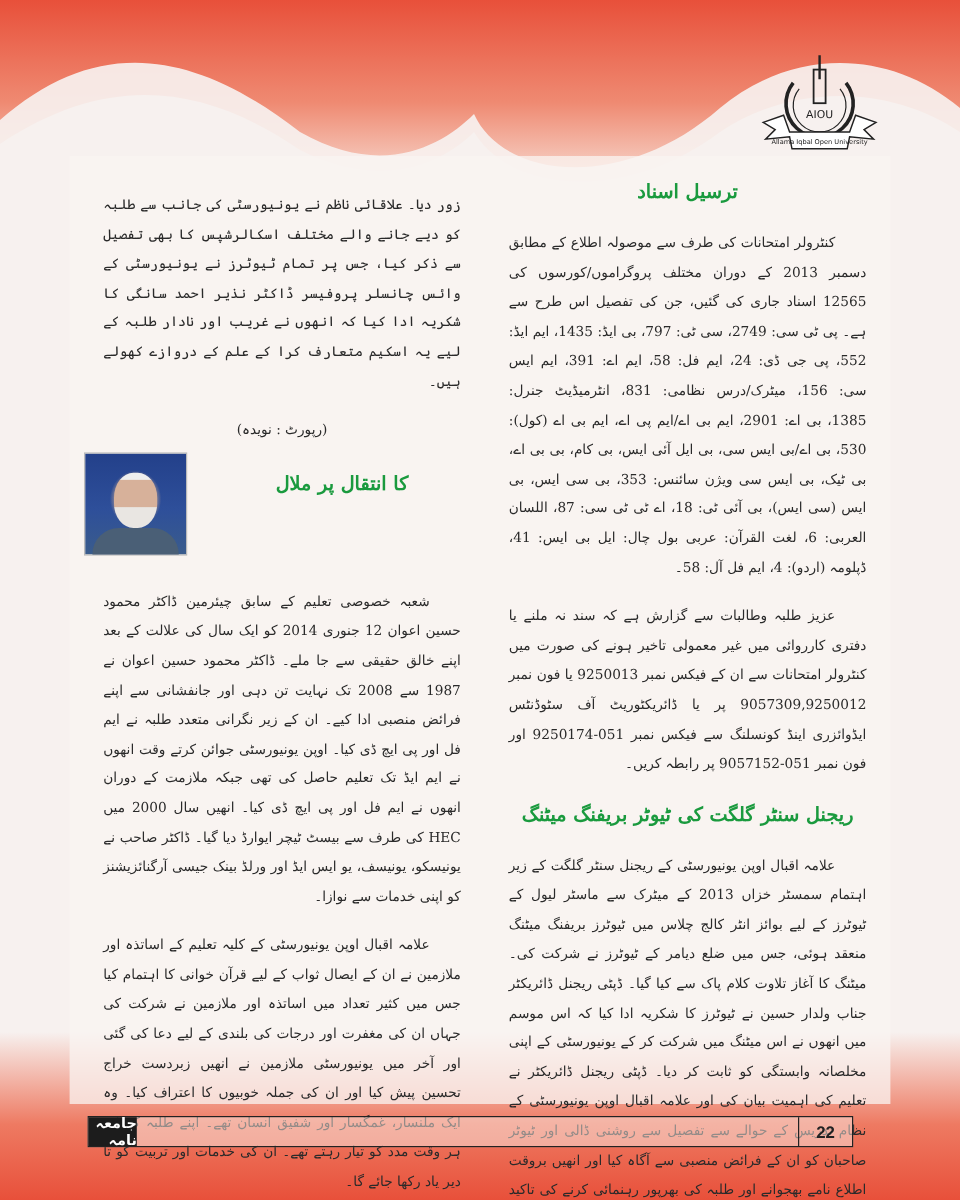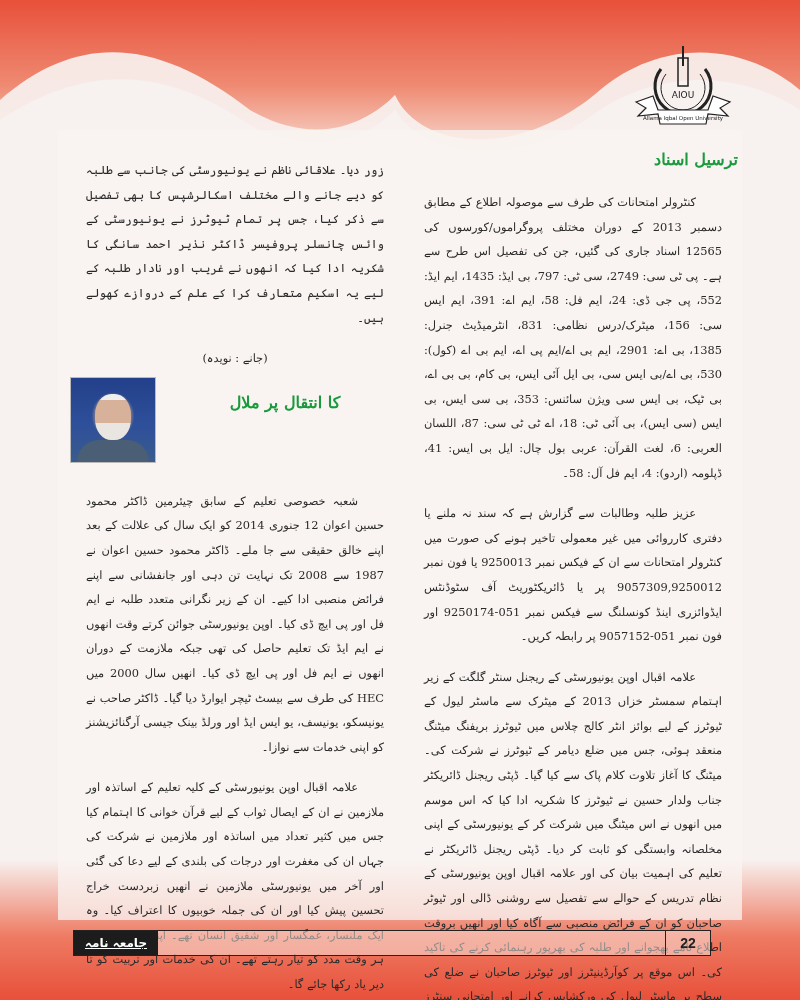--- a/index.html
+++ b/index.html
@@ -25,21 +25,21 @@
     position:absolute; left:628px; top:44px; width:110px; height:86px;
   }
   .col {
     position:absolute; direction:rtl; text-align:justify;
     font-family: "DejaVu Serif", serif; color:#2a2a2a;
     font-size:11.4px; line-height:24.6px;
   }
   .col-right { left:408px; top:142px; width:330px; }
   .col-left  { left:70px;  top:142px; width:330px; }
   .head {
-    color:#1a9a3e; font-weight:bold;
+    color:#1a9a3e; text-align:center; font-weight:bold;
     font-size:15px; line-height:28px; margin:4px 0 6px;
   }
   .head-lg { font-size:16px; }
   p { margin:16px; text-indent:26px; }
   .noindent { text-indent:0; }
   .credit { text-align:center; margin:2px 0 6px; }
   .photo-block { position:relative; height:96px; margin:4px 0 8px; }
   .photo {
     position:absolute; right:auto; left:0; top:0; width:84px; height:84px;
     background: radial-gradient(ellipse at 50% 45%, #d8b8a3 0 22%, #c8a893 24%, transparent 36%),
@@ -56,22 +56,22 @@
   }
   .photo-caption {
     position:absolute; right:0; top:14px; width:230px; text-align:center;
     color:#1a9a3e; font-weight:bold; font-size:16px;
   }
   .footer {
     position:absolute; left:73px; top:930px; width:636px; height:24px;
     border:1.5px solid #222; display:flex; direction:ltr; background:rgba(250,235,230,0.5);
   }
   .footer-brand {
-    width:84px; background:#1c1c1c; color:#fff; font-weight:bold; font-size:12px;
-    display:flex; align-items:center; justify-content:center; direction:rtl;text-decoration:underline;
+    width:40px; background:#1c1c1c; color:#fff; font-weight:bold; font-size:12px;
+    display:flex; align-items:center; justify-content:center; direction:rtl;
   }
   .footer-mid { flex:1; }
   .footer-num {
     width:44px; border-left:1.5px solid #222; display:flex; align-items:center; justify-content:center;
     font-family:"Liberation Sans", sans-serif; font-weight:bold; font-size:14px; color:#222;margin-left:37px;
   }
 </style>
 </head>
 <body>
 
@@ -93,26 +93,27 @@
     <text x="55" y="54" font-size="9" text-anchor="middle" font-family="DejaVu Sans, sans-serif" fill="#222">AIOU</text>
     <path d="M8,58 L25,52 L30,66 L80,66 L85,52 L102,58 L92,64 L100,72 L80,70 L78,80 L32,80 L30,70 L10,72 L18,64 Z" fill="#fff" stroke="#222" stroke-width="1.2"></path>
     <text x="55" y="76" font-size="5.5" text-anchor="middle" font-family="DejaVu Sans, sans-serif" fill="#222">Allama Iqbal Open University</text>
   </svg>
 </div>
 
 <div class="col col-right">
   <div class="head head-lg">ترسیل اسناد</div>
   <p>کنٹرولر امتحانات کی طرف سے موصولہ اطلاع کے مطابق دسمبر 2013 کے دوران مختلف پروگراموں/کورسوں کی 12565 اسناد جاری کی گئیں، جن کی تفصیل اس طرح سے ہے۔ پی ٹی سی: 2749، سی ٹی: 797، بی ایڈ: 1435، ایم ایڈ: 552، پی جی ڈی: 24، ایم فل: 58، ایم اے: 391، ایم ایس سی: 156، میٹرک/درس نظامی: 831، انٹرمیڈیٹ جنرل: 1385، بی اے: 2901، ایم بی اے/ایم پی اے، ایم بی اے (کول): 530، بی اے/بی ایس سی، بی ایل آئی ایس، بی کام، بی بی اے، بی ٹیک، بی ایس سی ویژن سائنس: 353، بی سی ایس، بی ایس (سی ایس)، بی آئی ٹی: 18، اے ٹی ٹی سی: 87، اللسان العربی: 6، لغت القرآن: عربی بول چال: ایل بی ایس: 41، ڈپلومہ (اردو): 4، ایم فل آل: 58۔</p>
   <p>عزیز طلبہ وطالبات سے گزارش ہے کہ سند نہ ملنے یا دفتری کارروائی میں غیر معمولی تاخیر ہونے کی صورت میں کنٹرولر امتحانات سے ان کے فیکس نمبر 9250013 یا فون نمبر 9057309,9250012 پر یا ڈائریکٹوریٹ آف سٹوڈنٹس ایڈوائزری اینڈ کونسلنگ سے فیکس نمبر 051-9250174 اور فون نمبر 051-9057152 پر رابطہ کریں۔</p>
+  <div class="head head-lg" style="margin-top:14px">ریجنل سنٹر گلگت کی ٹیوٹر بریفنگ میٹنگ</div>
   <p>علامہ اقبال اوپن یونیورسٹی کے ریجنل سنٹر گلگت کے زیر اہتمام سمسٹر خزاں 2013 کے میٹرک سے ماسٹر لیول کے ٹیوٹرز کے لیے بوائز انٹر کالج چلاس میں ٹیوٹرز بریفنگ میٹنگ منعقد ہوئی، جس میں ضلع دیامر کے ٹیوٹرز نے شرکت کی۔ میٹنگ کا آغاز تلاوت کلام پاک سے کیا گیا۔ ڈپٹی ریجنل ڈائریکٹر جناب ولدار حسین نے ٹیوٹرز کا شکریہ ادا کیا کہ اس موسم میں انھوں نے اس میٹنگ میں شرکت کر کے یونیورسٹی کے اپنی مخلصانہ وابستگی کو ثابت کر دیا۔ ڈپٹی ریجنل ڈائریکٹر نے تعلیم کی اہمیت بیان کی اور علامہ اقبال اوپن یونیورسٹی کے نظام تدریس کے حوالے سے تفصیل سے روشنی ڈالی اور ٹیوٹر صاحبان کو ان کے فرائض منصبی سے آگاہ کیا اور انھیں بروقت اطلاع نامے بھجوانے اور طلبہ کی بھرپور رہنمائی کرنے کی تاکید کی۔ اس موقع پر کوآرڈینیٹرز اور ٹیوٹرز صاحبان نے ضلع کی سطح پر ماسٹر لیول کی ورکشاپس کرانے اور امتحانی سنٹرز کے قیام کی ضرورت پر</p>
 </div>
 
 <div class="col col-left">
   <p class="noindent">زور دیا۔ علاقائی ناظم نے یونیورسٹی کی جانب سے طلبہ کو دیے جانے والے مختلف اسکالرشپس کا بھی تفصیل سے ذکر کیا، جس پر تمام ٹیوٹرز نے یونیورسٹی کے وائس چانسلر پروفیسر ڈاکٹر نذیر احمد سانگی کا شکریہ ادا کیا کہ انھوں نے غریب اور نادار طلبہ کے لیے یہ اسکیم متعارف کرا کے علم کے دروازے کھولے ہیں۔</p>
-  <div class="credit">(جانے : نویدہ)</div>
+  <div class="credit">(رپورٹ : نویدہ)</div>
   <div class="photo-block">
     <div class="photo">
       <div class="face"></div>
       <div class="shoulders"></div>
     </div>
     <div class="photo-caption">کا انتقال پر ملال</div>
   </div>
   <p>شعبہ خصوصی تعلیم کے سابق چیئرمین ڈاکٹر محمود حسین اعوان 12 جنوری 2014 کو ایک سال کی علالت کے بعد اپنے خالق حقیقی سے جا ملے۔ ڈاکٹر محمود حسین اعوان نے 1987 سے 2008 تک نہایت تن دہی اور جانفشانی سے اپنے فرائض منصبی ادا کیے۔ ان کے زیر نگرانی متعدد طلبہ نے ایم فل اور پی ایچ ڈی کیا۔ اوپن یونیورسٹی جوائن کرتے وقت انھوں نے ایم ایڈ تک تعلیم حاصل کی تھی جبکہ ملازمت کے دوران انھوں نے ایم فل اور پی ایچ ڈی کیا۔ انھیں سال 2000 میں HEC کی طرف سے بیسٹ ٹیچر ایوارڈ دیا گیا۔ ڈاکٹر صاحب نے یونیسکو، یونیسف، یو ایس ایڈ اور ورلڈ بینک جیسی آرگنائزیشنز کو اپنی خدمات سے نوازا۔</p>
   <p>علامہ اقبال اوپن یونیورسٹی کے کلیہ تعلیم کے اساتذہ اور ملازمین نے ان کے ایصال ثواب کے لیے قرآن خوانی کا اہتمام کیا جس میں کثیر تعداد میں اساتذہ اور ملازمین نے شرکت کی جہاں ان کی مغفرت اور درجات کی بلندی کے لیے دعا کی گئی اور آخر میں یونیورسٹی ملازمین نے انھیں زبردست خراج تحسین پیش کیا اور ان کی جملہ خوبیوں کا اعتراف کیا۔ وہ ایک ملنسار، غمگسار اور شفیق انسان تھے۔ اپنے طلبہ کے لیے ہر وقت مدد کو تیار رہتے تھے۔ ان کی خدمات اور تربیت کو تا دیر یاد رکھا جائے گا۔</p>
   <div class="head" style="margin-top:10px">ریجنل سنٹر وہاڑی کے زیر اہتمام ٹیوٹرز بریفنگ اجلاس</div>

